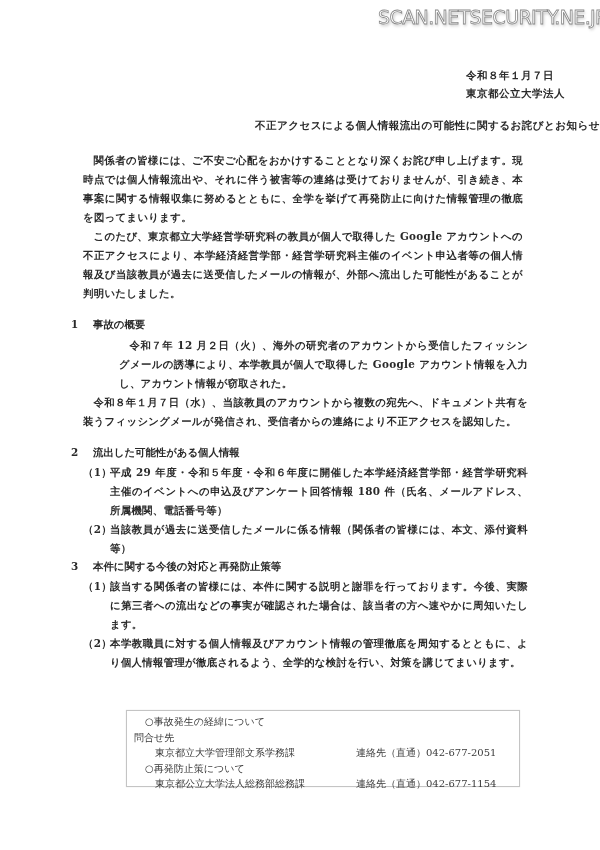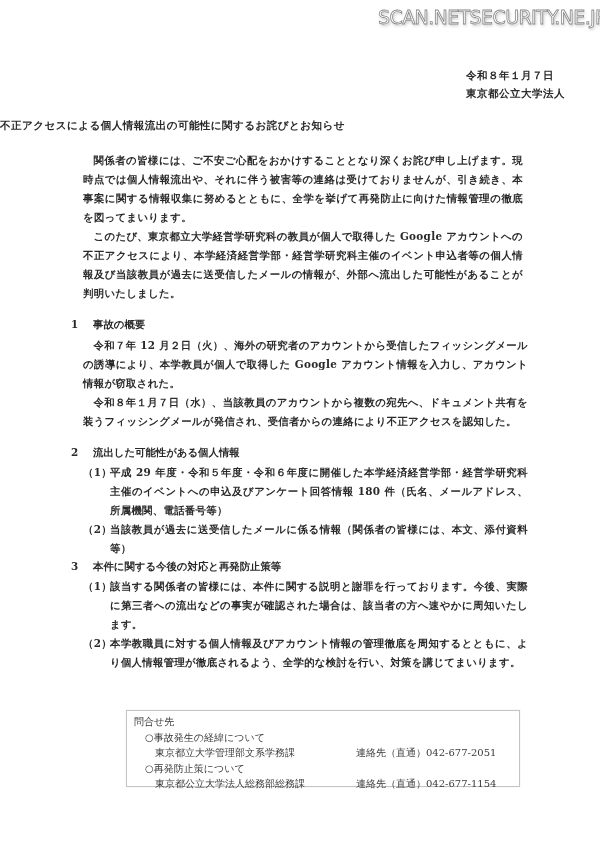--- a/index.html
+++ b/index.html
@@ -36,21 +36,21 @@
     line-height: 18px;
     font-weight: bold;
     margin-left: 48px;
   }
   .header-block div { white-space: nowrap; letter-spacing: 0.5px; }
   .title {
     position: absolute;
     left: 0;
     top: 119px;
     width: 600px;
-    text-align: left;
+    text-align: right;
     font-size: 10.6px;
     font-weight: bold;
     letter-spacing: 0.4px;
   }
   .body-text {
     position: absolute;
     left: 83px;
     width: 440px;
     font-size: 10.4px;
     line-height: 19px;
@@ -121,21 +121,21 @@
 
 <div class="body-text" style="top:151px;">
   <p class="para">関係者の皆様には、ご不安ご心配をおかけすることとなり深くお詫び申し上げます。現時点では個人情報流出や、それに伴う被害等の連絡は受けておりませんが、引き続き、本事案に関する情報収集に努めるとともに、全学を挙げて再発防止に向けた情報管理の徹底を図ってまいります。</p>
   <p class="para">このたび、東京都立大学経営学研究科の教員が個人で取得した Google アカウントへの不正アクセスにより、本学経済経営学部・経営学研究科主催のイベント申込者等の個人情報及び当該教員が過去に送受信したメールの情報が、外部へ流出した可能性があることが判明いたしました。</p>
 </div>
 
 <div class="section-heading" style="top:318px;">
   <span class="num">1</span><span>事故の概要</span>
 </div>
 <div class="body-text" style="top:336px; left:83px; width:445px;">
-  <p class="para" style="text-indent:10.5px;">令和７年 12 月２日（火）、海外の研究者のアカウントから受信したフィッシングメールの誘導により、本学教員が個人で取得した Google アカウント情報を入力し、アカウント情報が窃取された。</p>
+  <p class="para" style="text-indent:10.5px;margin-left:36px;">令和７年 12 月２日（火）、海外の研究者のアカウントから受信したフィッシングメールの誘導により、本学教員が個人で取得した Google アカウント情報を入力し、アカウント情報が窃取された。</p>
   <p class="para" style="text-indent:10.5px;">令和８年１月７日（水）、当該教員のアカウントから複数の宛先へ、ドキュメント共有を装うフィッシングメールが発信され、受信者からの連絡により不正アクセスを認知した。</p>
 </div>
 
 <div class="section-heading" style="top:446px;">
   <span class="num">2</span><span>流出した可能性がある個人情報</span>
 </div>
 <div class="item" style="top:463px;">
   <span class="label">（1）</span>
   <div class="content">平成 29 年度・令和５年度・令和６年度に開催した本学経済経営学部・経営学研究科主催のイベントへの申込及びアンケート回答情報 180 件（氏名、メールアドレス、所属機関、電話番号等）</div>
 </div>
@@ -150,22 +150,22 @@
 <div class="item" style="top:577px;">
   <span class="label">（1）</span>
   <div class="content">該当する関係者の皆様には、本件に関する説明と謝罪を行っております。今後、実際に第三者への流出などの事実が確認された場合は、該当者の方へ速やかに周知いたします。</div>
 </div>
 <div class="item" style="top:634px;">
   <span class="label">（2）</span>
   <div class="content">本学教職員に対する個人情報及びアカウント情報の管理徹底を周知するとともに、より個人情報管理が徹底されるよう、全学的な検討を行い、対策を講じてまいります。</div>
 </div>
 
 <div class="contact-box">
+  <div class="row indent1">○事故発生の経緯について</div>
   <div class="row">問合せ先</div>
-  <div class="row indent1">○事故発生の経緯について</div>
   <div class="row indent2">
     <span>東京都立大学管理部文系学務課</span>
     <span class="phone">連絡先（直通）042-677-2051</span>
   </div>
   <div class="row indent1">○再発防止策について</div>
   <div class="row indent2">
     <span>東京都公立大学法人総務部総務課</span>
     <span class="phone">連絡先（直通）042-677-1154</span>
   </div>
 </div>

